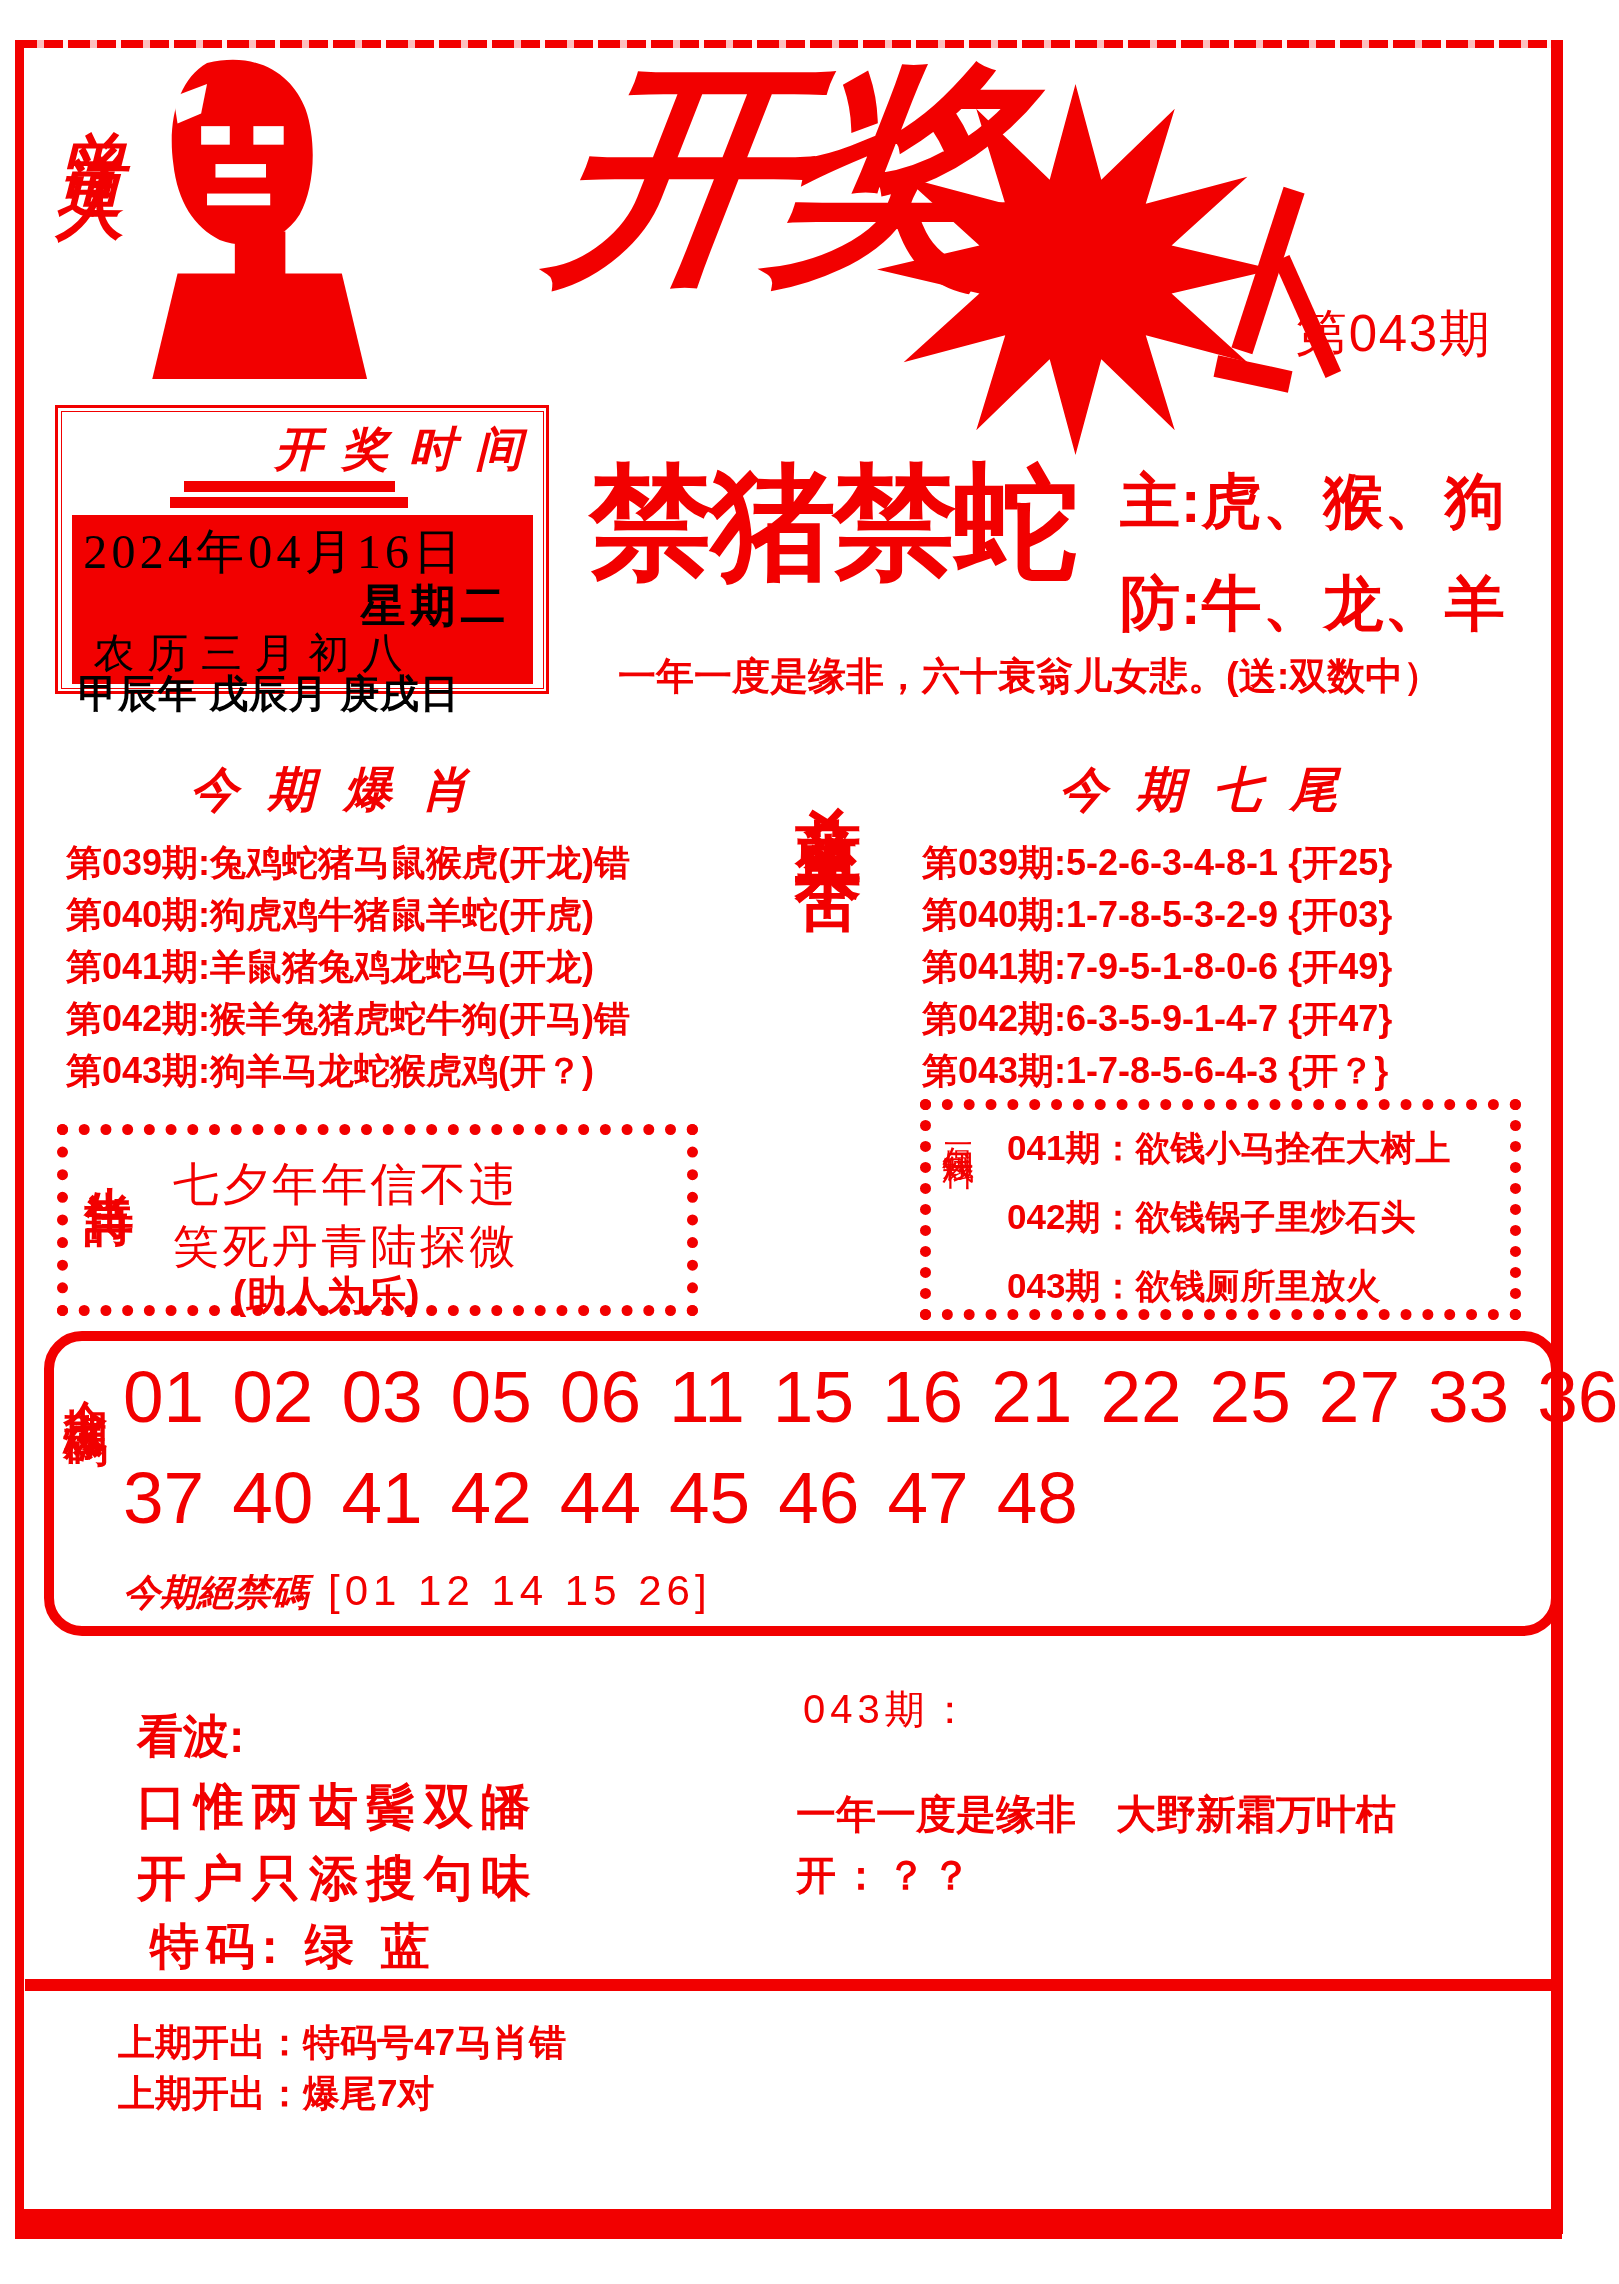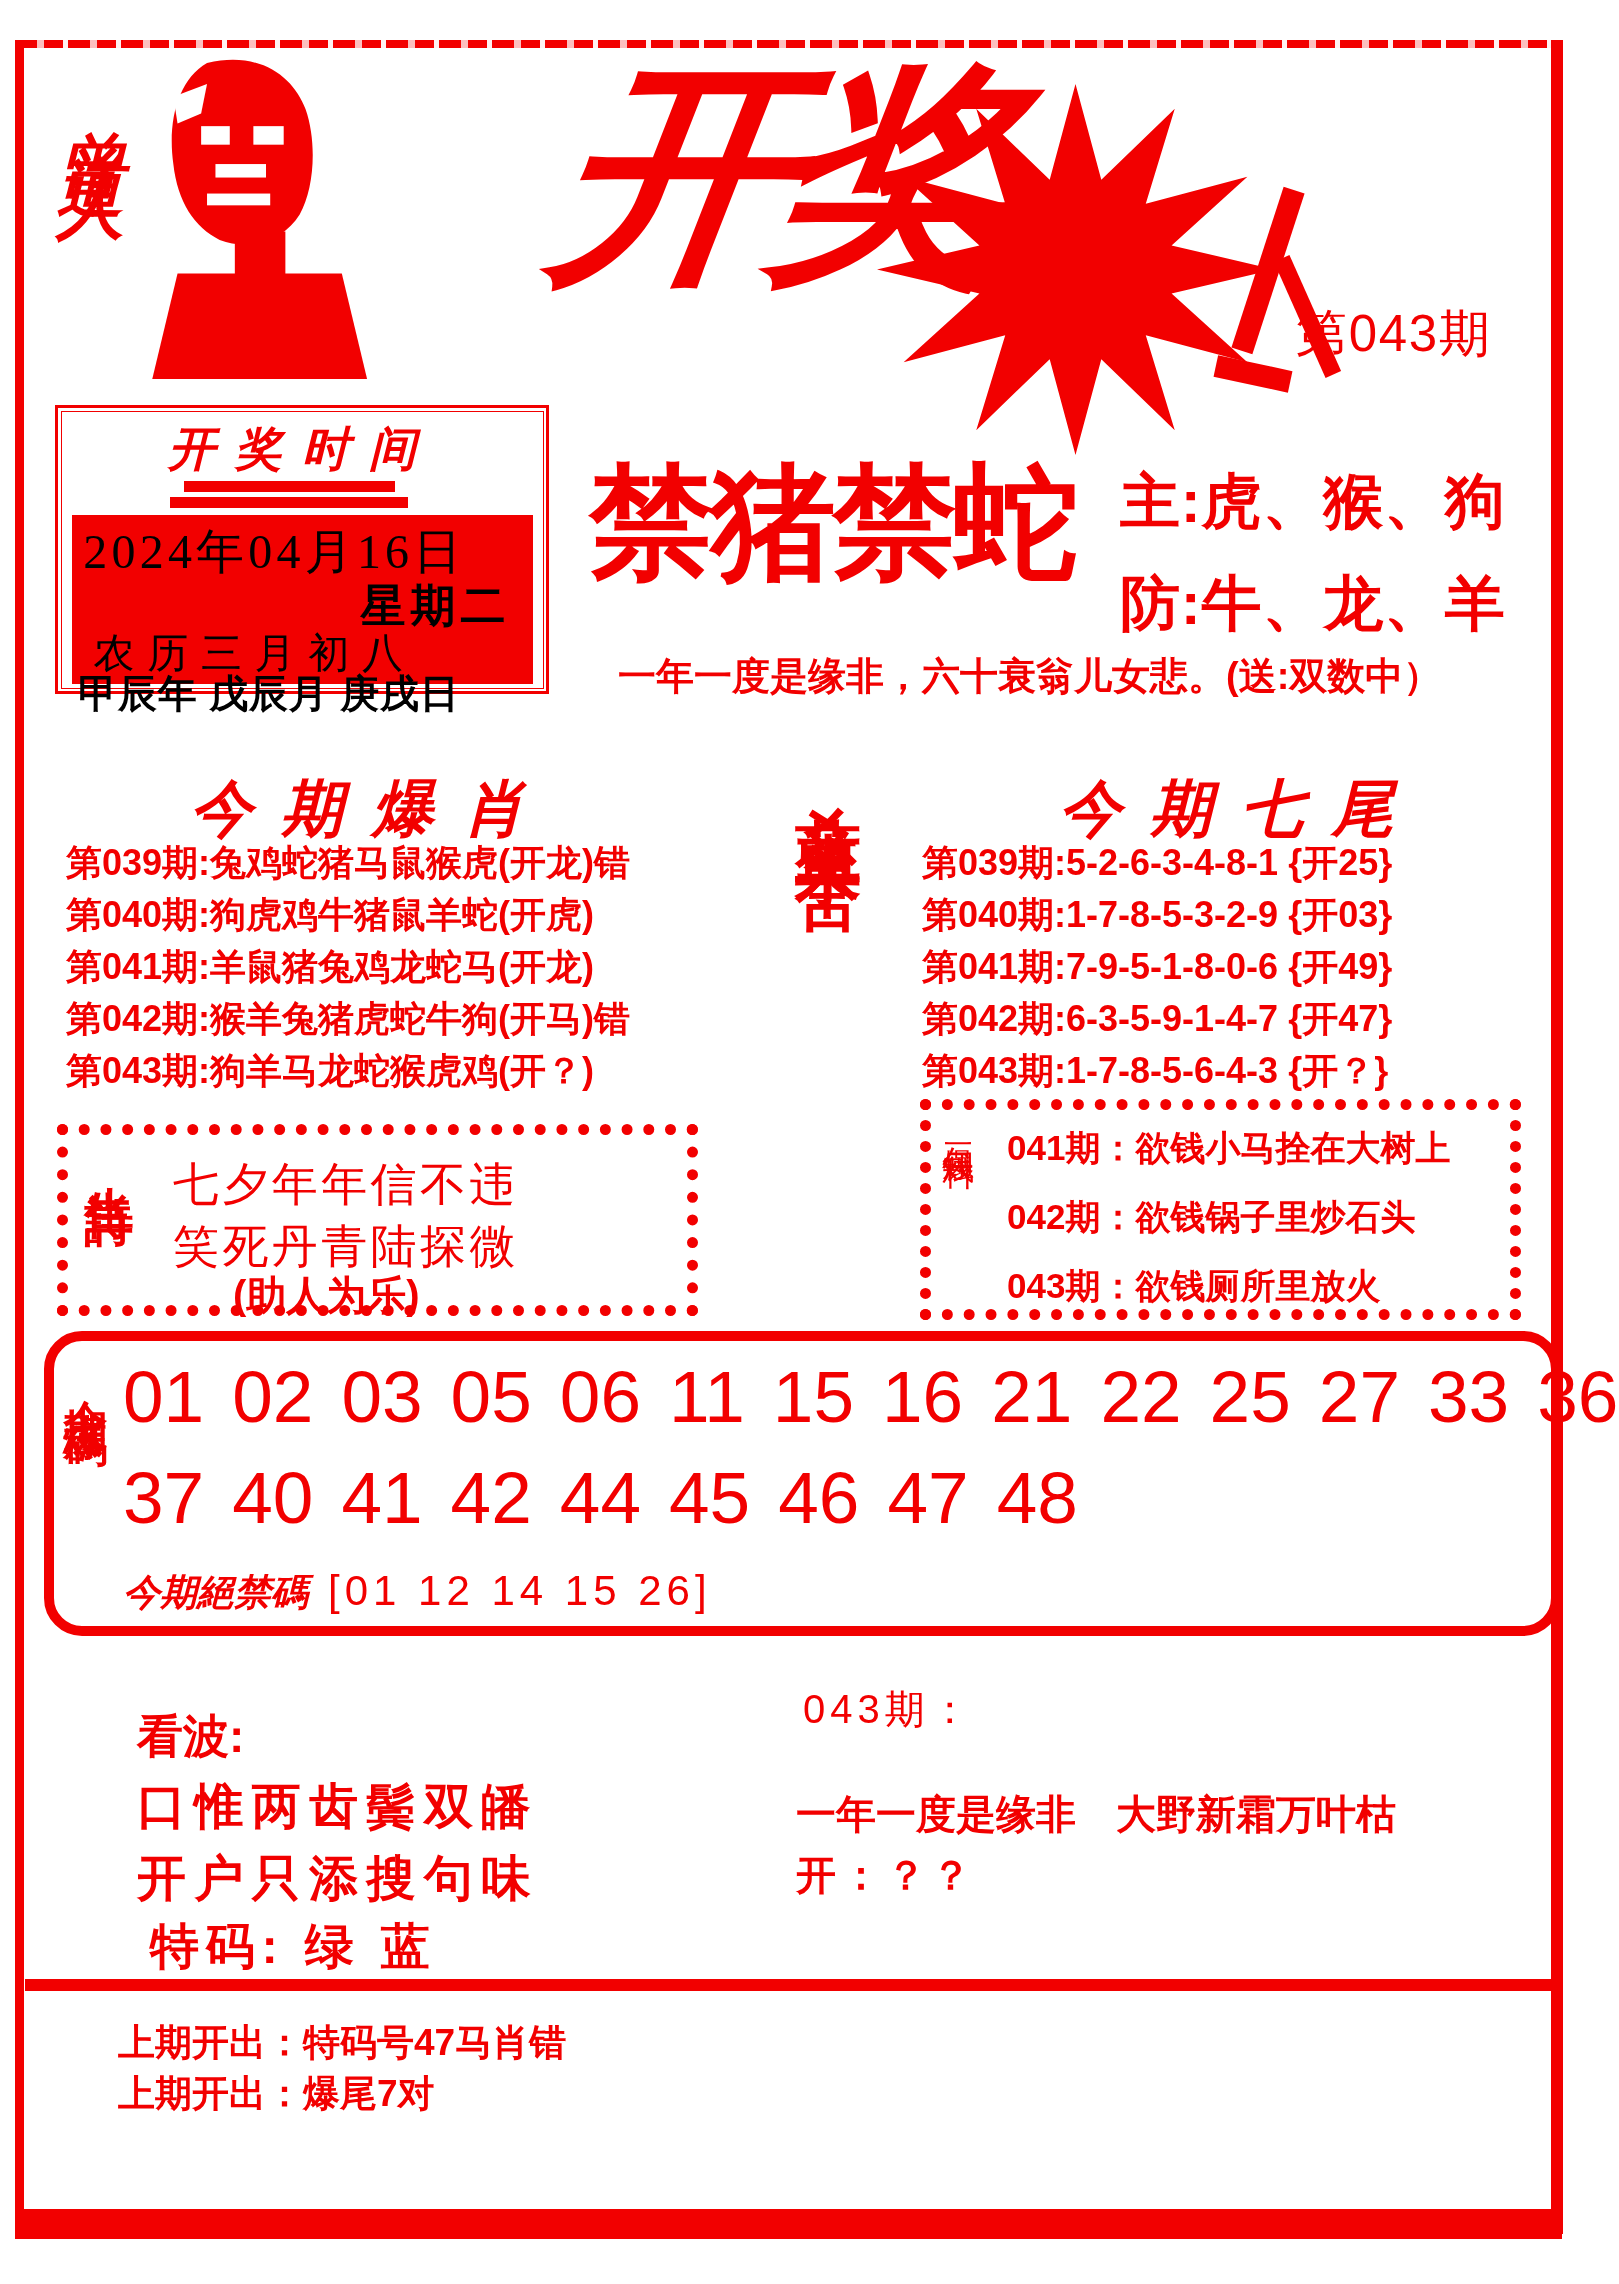--- a/index.html
+++ b/index.html
@@ -23,41 +23,41 @@
   .starburst{left:877px;top:84px;width:397px;height:371px;background:#f20000;
      clip-path:polygon(100% 50%,74.2% 56.5%,93.3% 75%,67.7% 67.7%,75% 93.3%,56.5% 74.2%,50% 100%,43.5% 74.2%,25% 93.3%,32.3% 67.7%,6.7% 75%,25.8% 56.5%,0% 50%,25.8% 43.5%,6.7% 25%,32.3% 32.3%,25% 6.7%,43.5% 25.8%,50% 0%,56.5% 25.8%,75% 6.7%,67.7% 32.3%,93.3% 25%,74.2% 43.5%);}
   .splat1{left:1257px;top:186px;width:22px;height:169px;background:#f20000;transform:rotate(18deg);}
   .splat2{left:1299px;top:253px;width:17px;height:127px;background:#f20000;transform:rotate(-24deg);}
   .splat3{left:1215px;top:363px;width:76px;height:22px;background:#f20000;transform:rotate(12deg);}
   .issue-number{left:1296px;top:300px;font-size:51px;letter-spacing:1.7px;}
 
   
   .date-box{left:55px;top:405px;width:494px;height:289px;border:3.4px solid #f20000;padding:2.5px;box-sizing:border-box;}
   .date-box-inner{position:relative;width:100%;height:100%;border:1.7px solid #f20000;box-sizing:border-box;}
-  .dt-header{position:absolute;left:0;top:6.7px;width:100%;text-align:center;
+  .dt-header{position:absolute;left:0;top:6.7px;width:100%;text-align:right;
      font-family:"Liberation Serif",serif;font-style:italic;font-weight:bold;font-size:47px;letter-spacing:20px;}
   .dt-bar1{position:absolute;left:122px;top:69px;width:211px;height:11px;background:#f20000;}
   .dt-bar2{position:absolute;left:108px;top:85px;width:238px;height:11px;background:#f20000;}
   .dt-red{position:absolute;left:10px;top:103px;right:10px;bottom:3.4px;background:#f20000;color:#000000;}
   .dt-date{position:absolute;left:11.8px;top:5px;font-family:"Liberation Serif",serif;font-size:48px;letter-spacing:4.2px;}
   .dt-week{position:absolute;right:22px;top:61px;font-size:45px;font-weight:bold;letter-spacing:5px;}
   .dt-lunar{position:absolute;left:22px;top:111px;font-size:41px;letter-spacing:12.7px;}
   .dt-ganzhi{position:absolute;left:6.7px;top:152px;font-size:39px;font-weight:bold;letter-spacing:0.8px;}
 
   
   .main-tip-title{left:589px;top:462px;font-family:"Liberation Serif",serif;font-weight:bold;
      font-size:125px;line-height:1;letter-spacing:-3.4px;}
   .zline{font-size:60px;font-weight:bold;letter-spacing:0.8px;}
   .main-z{left:1120px;top:462px;}
   .guard-z{left:1120px;top:564px;}
   .tip-verse{left:618px;top:651px;font-size:38px;font-weight:bold;}
 
   
   .col-header{font-family:"Liberation Serif",serif;font-style:italic;font-weight:bold;
-     font-size:62px;letter-spacing:29px;line-height:1;margin-top:12px;}
+     font-size:48px;letter-spacing:29px;line-height:1;}
   .bz-header{left:190px;top:766px;}
   .st-header{left:1059px;top:766px;}
   .result-list{display:flex;flex-direction:column;}
   .bz-list{left:66px;top:837px;width:759px;}
   .st-list{left:922px;top:837px;width:624px;}
   .result-line{font-size:36px;font-weight:bold;line-height:52px;white-space:nowrap;}
   .kill-text{left:795px;top:753px;writing-mode:vertical-rl;font-family:"Liberation Serif",serif;
      font-weight:bold;font-size:66px;letter-spacing:11.8px;line-height:1;}
 
   

